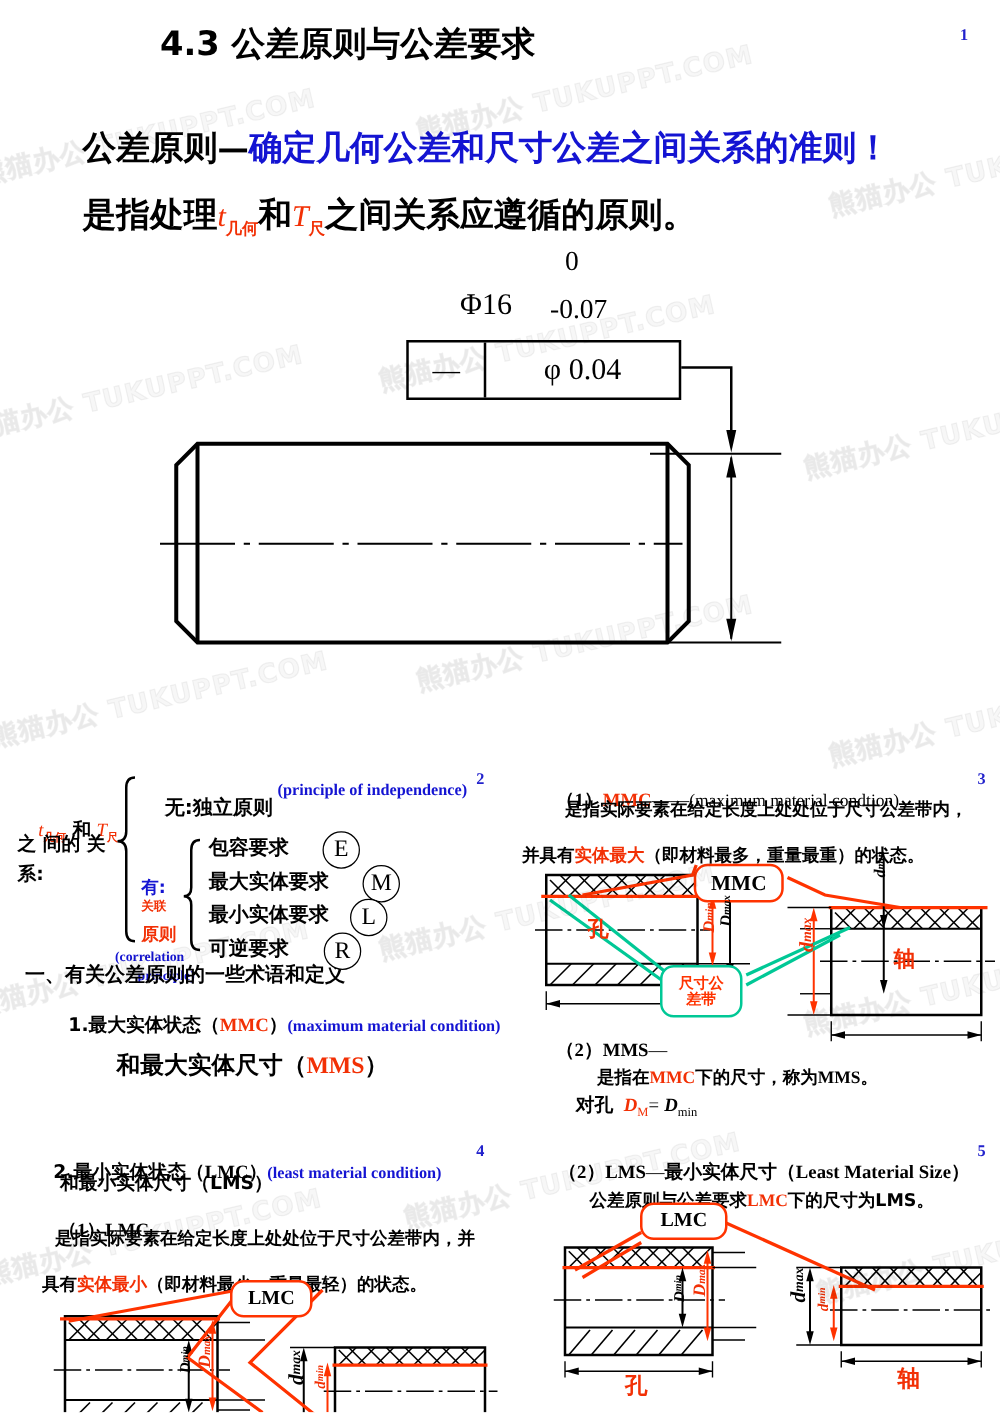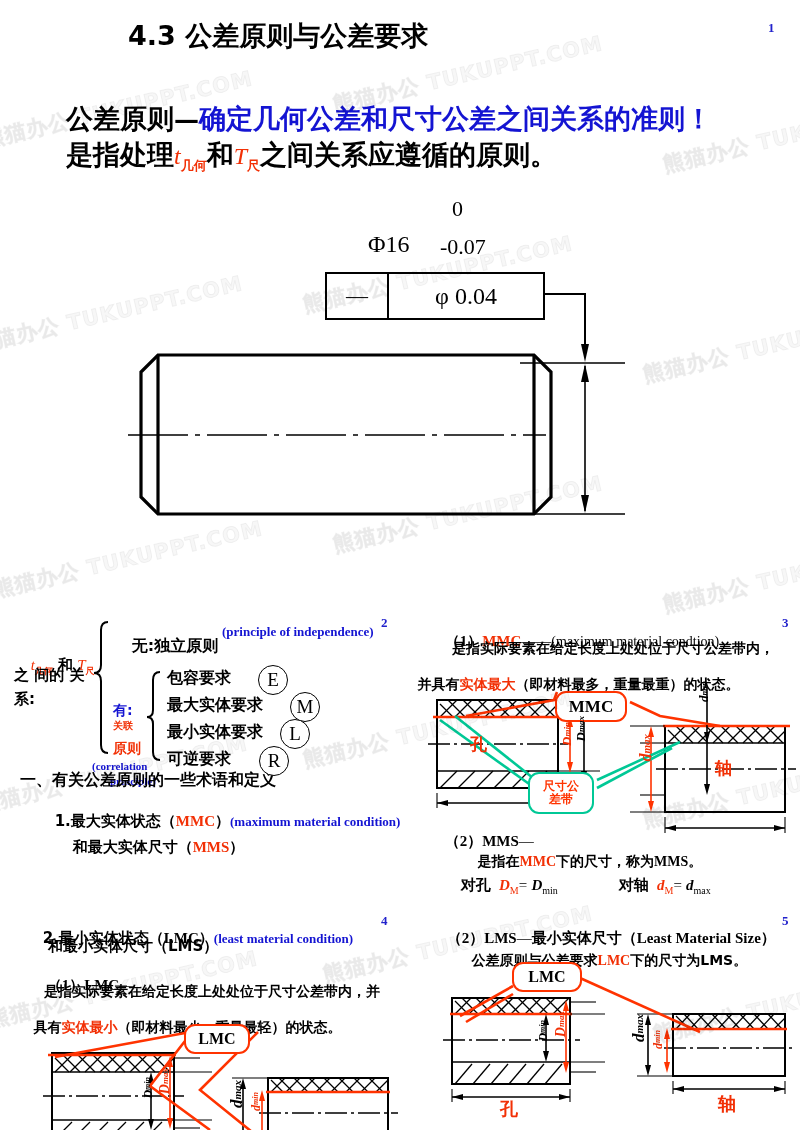--- a/index.html
+++ b/index.html
@@ -148,21 +148,21 @@
   </div>
 
   <div class="slide-num" style="left:768px; top:20px;">1</div>
 
   <div class="t cn black" style="left:128px; top:22px; font-size:27px;">4.3 公差原则与公差要求</div>
 
   <div class="t" style="left:36px; top:78px; font-size:27px;">
     <span class="cn black">公差原则</span><span class="cn black" style="font-size:25px;">—</span><span class="cn blue">确定几何公差和尺寸公差之间关系的准则！</span>
   </div>
 
-  <div class="t" style="left:36px; top:114px; font-size:27px;text-align:right;">
+  <div class="t" style="left:36px; top:132px; font-size:27px;text-align:right;">
     <span class="cn black">是指处理</span><span class="en-serif red" style="font-style:italic; font-size:24px;">t</span><sub class="cn red" style="font-size:13px;">几何</sub><span class="cn black">和</span><span class="en-serif red" style="font-style:italic; font-size:24px;">T</span><sub class="cn red" style="font-size:13px;">尺</sub><span class="cn black">之间关系应遵循的原则。</span>
   </div>
 
   <div class="t en-serif" style="left:368px; top:232px; font-size:24px;">Φ16</div>
   <div class="t en-serif" style="left:452px; top:198px; font-size:22px;">0</div>
   <div class="t en-serif" style="left:440px; top:236px; font-size:22px;">-0.07</div>
 
   <div class="ctrl-frame" style="left:325px; top:272px; width:216px; height:44px;">
     <div class="ctrl-cell" style="width:60px; font-size:22px;">—</div>
     <div class="ctrl-cell ctrl-div" style="flex:1; font-size:24px;">φ 0.04</div>
@@ -494,21 +494,21 @@
   <div class="mod-circle" style="left:280px; top:719px;">L</div>
 
   <div class="t cn black" style="left:167px; top:751px; font-size:16px;">可逆要求</div>
   <div class="mod-circle" style="left:259px; top:746px;">R</div>
 
   <div class="t cn black" style="left:20px; top:772px; font-size:16px;">一、有关公差原则的一些术语和定义</div>
 
   <div class="t" style="left:38px; top:798px; font-size:15px;">
     <span class="cn black">1.</span><span class="cn black">最大实体状态（</span><span class="en-serif red" style="font-weight:bold;">MMC</span><span class="cn black">）</span><span class="en-serif blue" style="font-weight:bold; font-size:13px;">(maximum material condition)</span>
   </div>
-  <div class="t" style="left:56px; top:824px; font-size:15px;">
+  <div class="t" style="left:72px; top:824px; font-size:19px;">
     <span class="cn black">和最大实体尺寸（</span><span class="en-serif red" style="font-weight:bold;">MMS</span><span class="cn black">）</span>
   </div>
 
   <div class="slide-num" style="left:782px; top:615px;">3</div>
 
   <div class="t" style="left:428px; top:618px; font-size:15px;">
     <span class="en-serif black" style="font-weight:bold;">（1）</span><span class="en-serif red" style="font-weight:bold;">MMC</span><span class="en-serif black">——</span><span class="en-serif black" style="font-size:14px;">(maximum material condtion)</span>
   </div>
   <div class="t cn black" style="left:452px; top:641px; font-size:14px;">是指实际要素在给定长度上处处位于尺寸公差带内，</div>
   <div class="t" style="left:402px; top:663px; font-size:14px;">
@@ -530,23 +530,20 @@
 
   <div class="t" style="left:428px; top:818px; font-size:15px;">
     <span class="en-serif black" style="font-weight:bold;">（2）</span><span class="en-serif black" style="font-weight:bold;">MMS</span><span class="en-serif black">—</span>
   </div>
   <div class="t" style="left:462px; top:840px; font-size:14px;">
     <span class="cn black">是指在</span><span class="en-serif red" style="font-weight:bold;">MMC</span><span class="cn black">下的尺寸，称为</span><span class="en-serif black" style="font-weight:bold;">MMS。</span>
   </div>
   <div class="t" style="left:444px; top:862px; font-size:15px;">
     <span class="cn black">对孔</span><span>  </span><span class="en-serif red" style="font-style:italic; font-weight:bold;">D</span><sub class="en-serif red" style="font-size:10px;">M</sub><span class="en-serif black">=</span><span> </span><span class="en-serif black" style="font-style:italic; font-weight:bold;">D</span><sub class="en-serif black" style="font-size:10px;">min</sub>
   </div>
-  <div class="t" style="left:602px; top:862px; font-size:15px;">
-    <span class="cn black">对轴</span><span>  </span><span class="en-serif red" style="font-style:italic; font-weight:bold;">d</span><sub class="en-serif red" style="font-size:10px;">M</sub><span class="en-serif black">=</span><span> </span><span class="en-serif black" style="font-style:italic; font-weight:bold;">d</span><sub class="en-serif black" style="font-size:10px;">max</sub>
-  </div>
 
   <div class="slide-num" style="left:381px; top:913px;">4</div>
 
   <div class="t" style="left:26px; top:915px; font-size:15px;">
     <span class="cn black">2.</span><span class="cn black">最小实体状态（</span><span class="en-serif black" style="font-weight:bold;">LMC</span><span class="cn black">）</span><span class="en-serif blue" style="font-weight:bold; font-size:13px;">(least material condition)</span>
   </div>
   <div class="t cn black" style="left:48px; top:939px; font-size:15px;">和最小实体尺寸（LMS）</div>
   <div class="t" style="left:30px; top:962px; font-size:15px;">
     <span class="en-serif black" style="font-weight:bold;">（1）</span><span class="en-serif black" style="font-weight:bold;">LMC</span><span class="en-serif black">—</span>
   </div>

